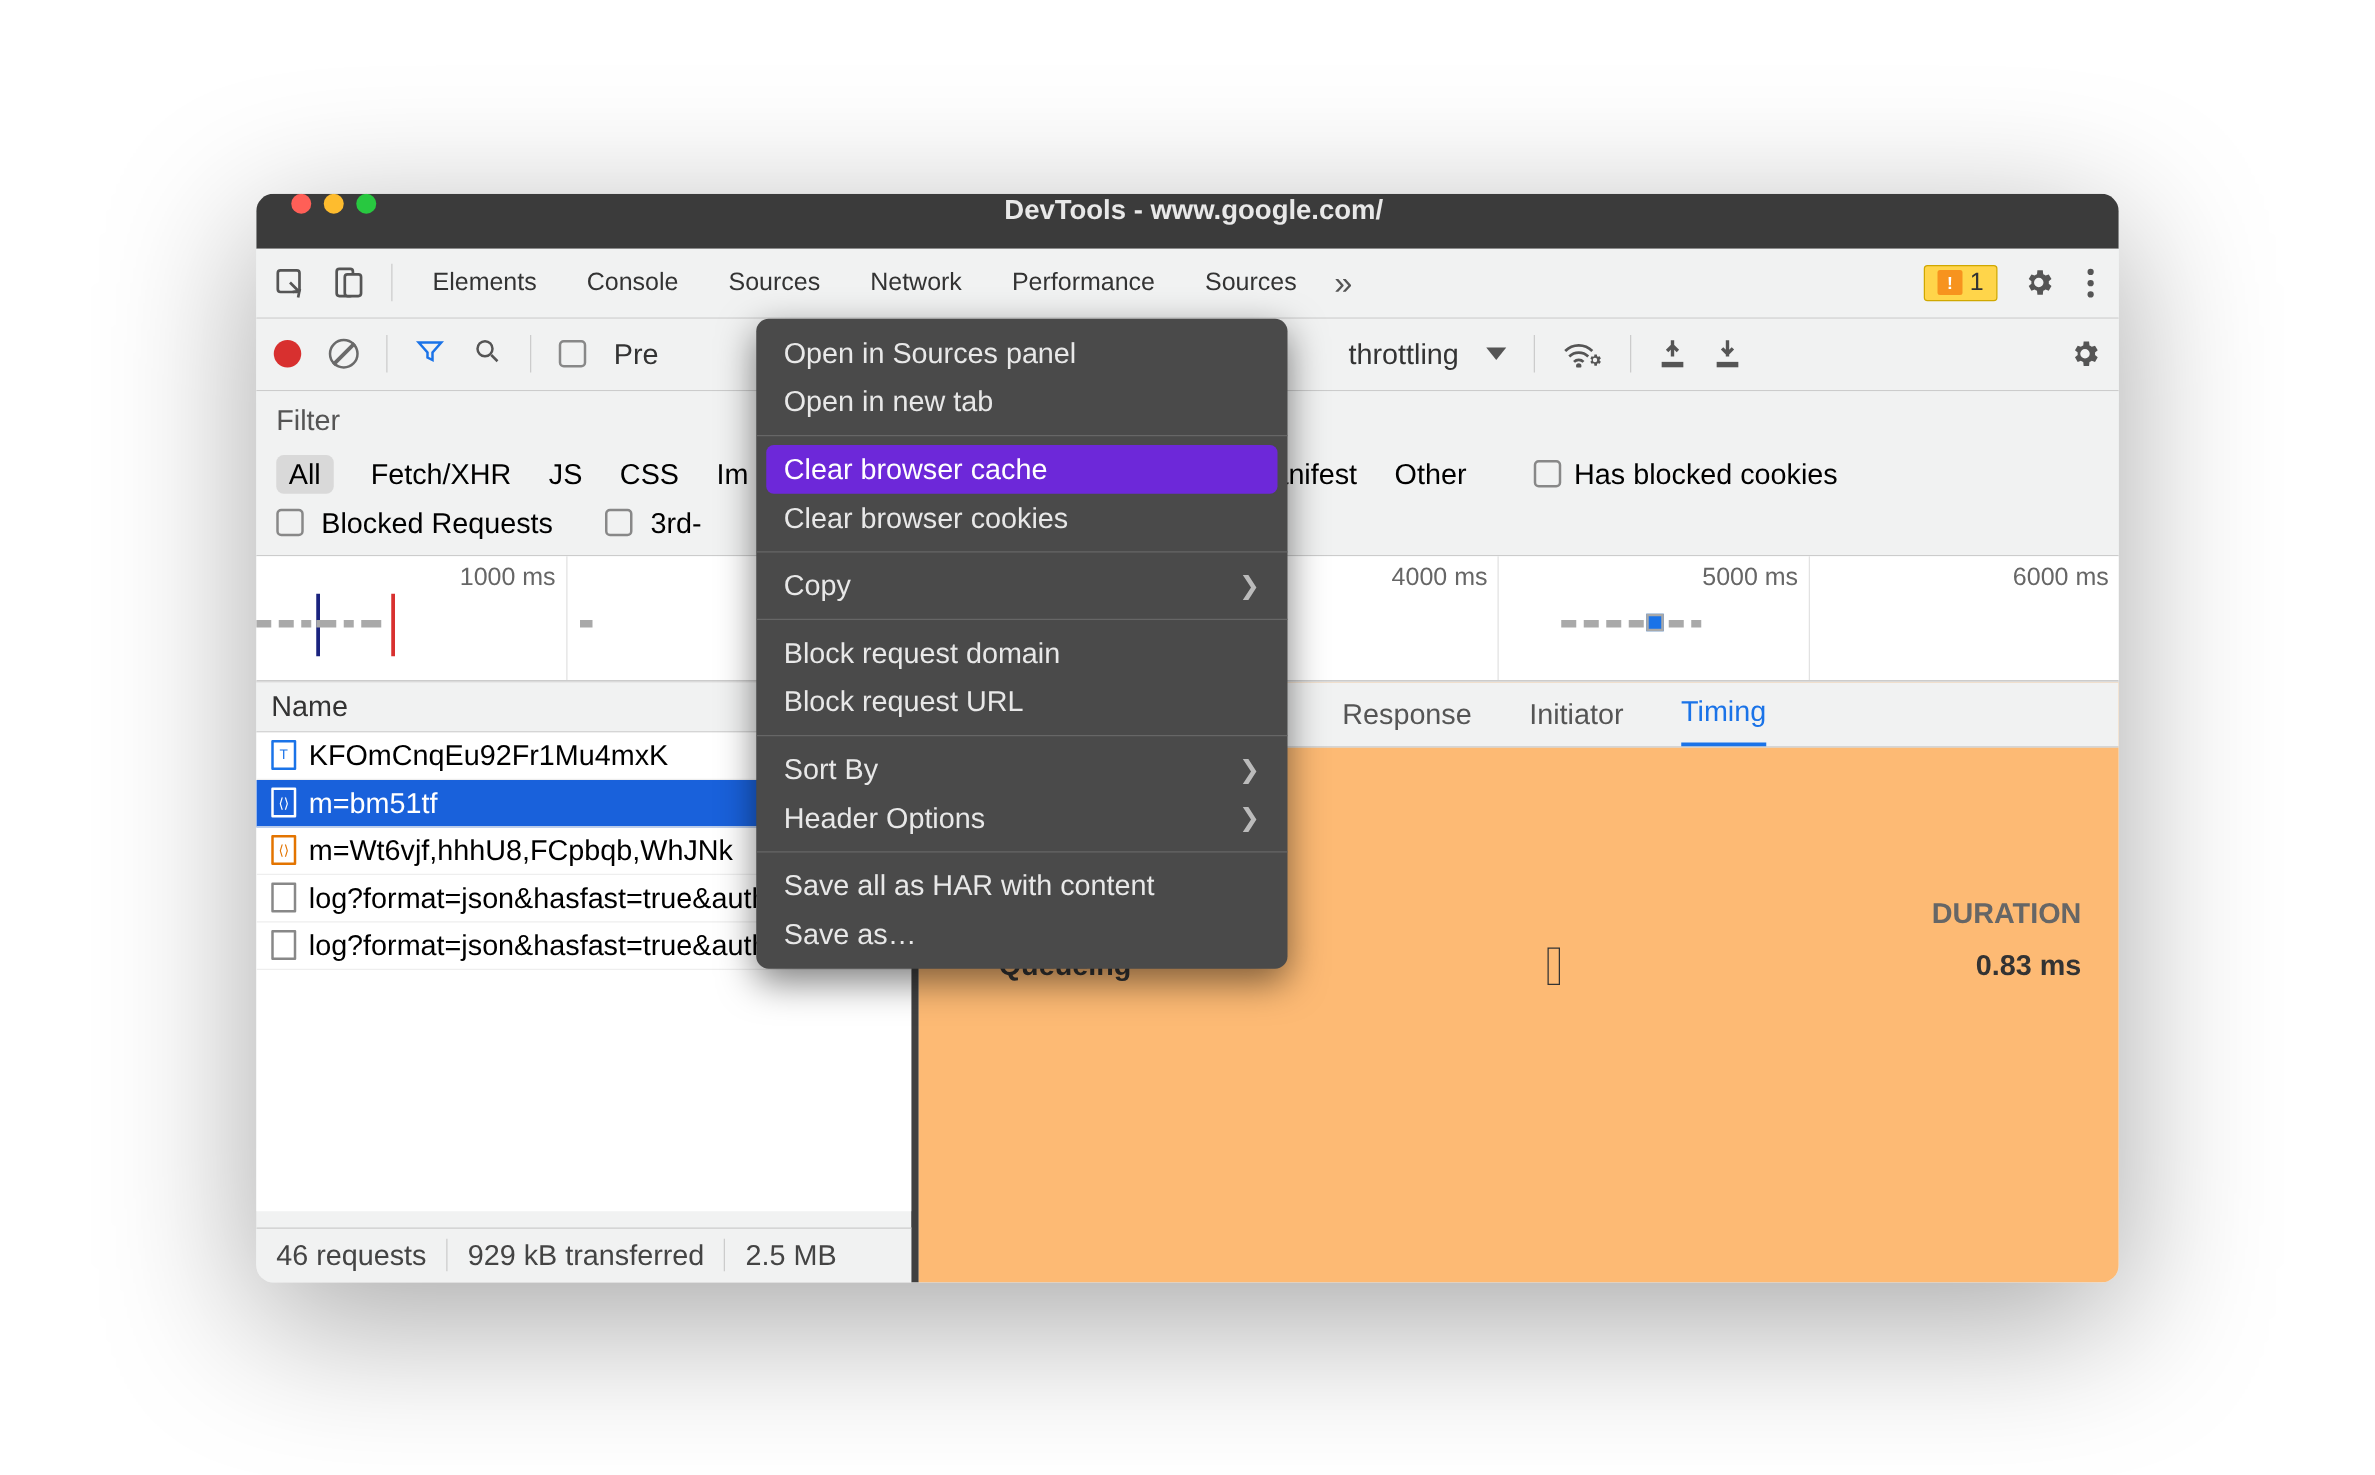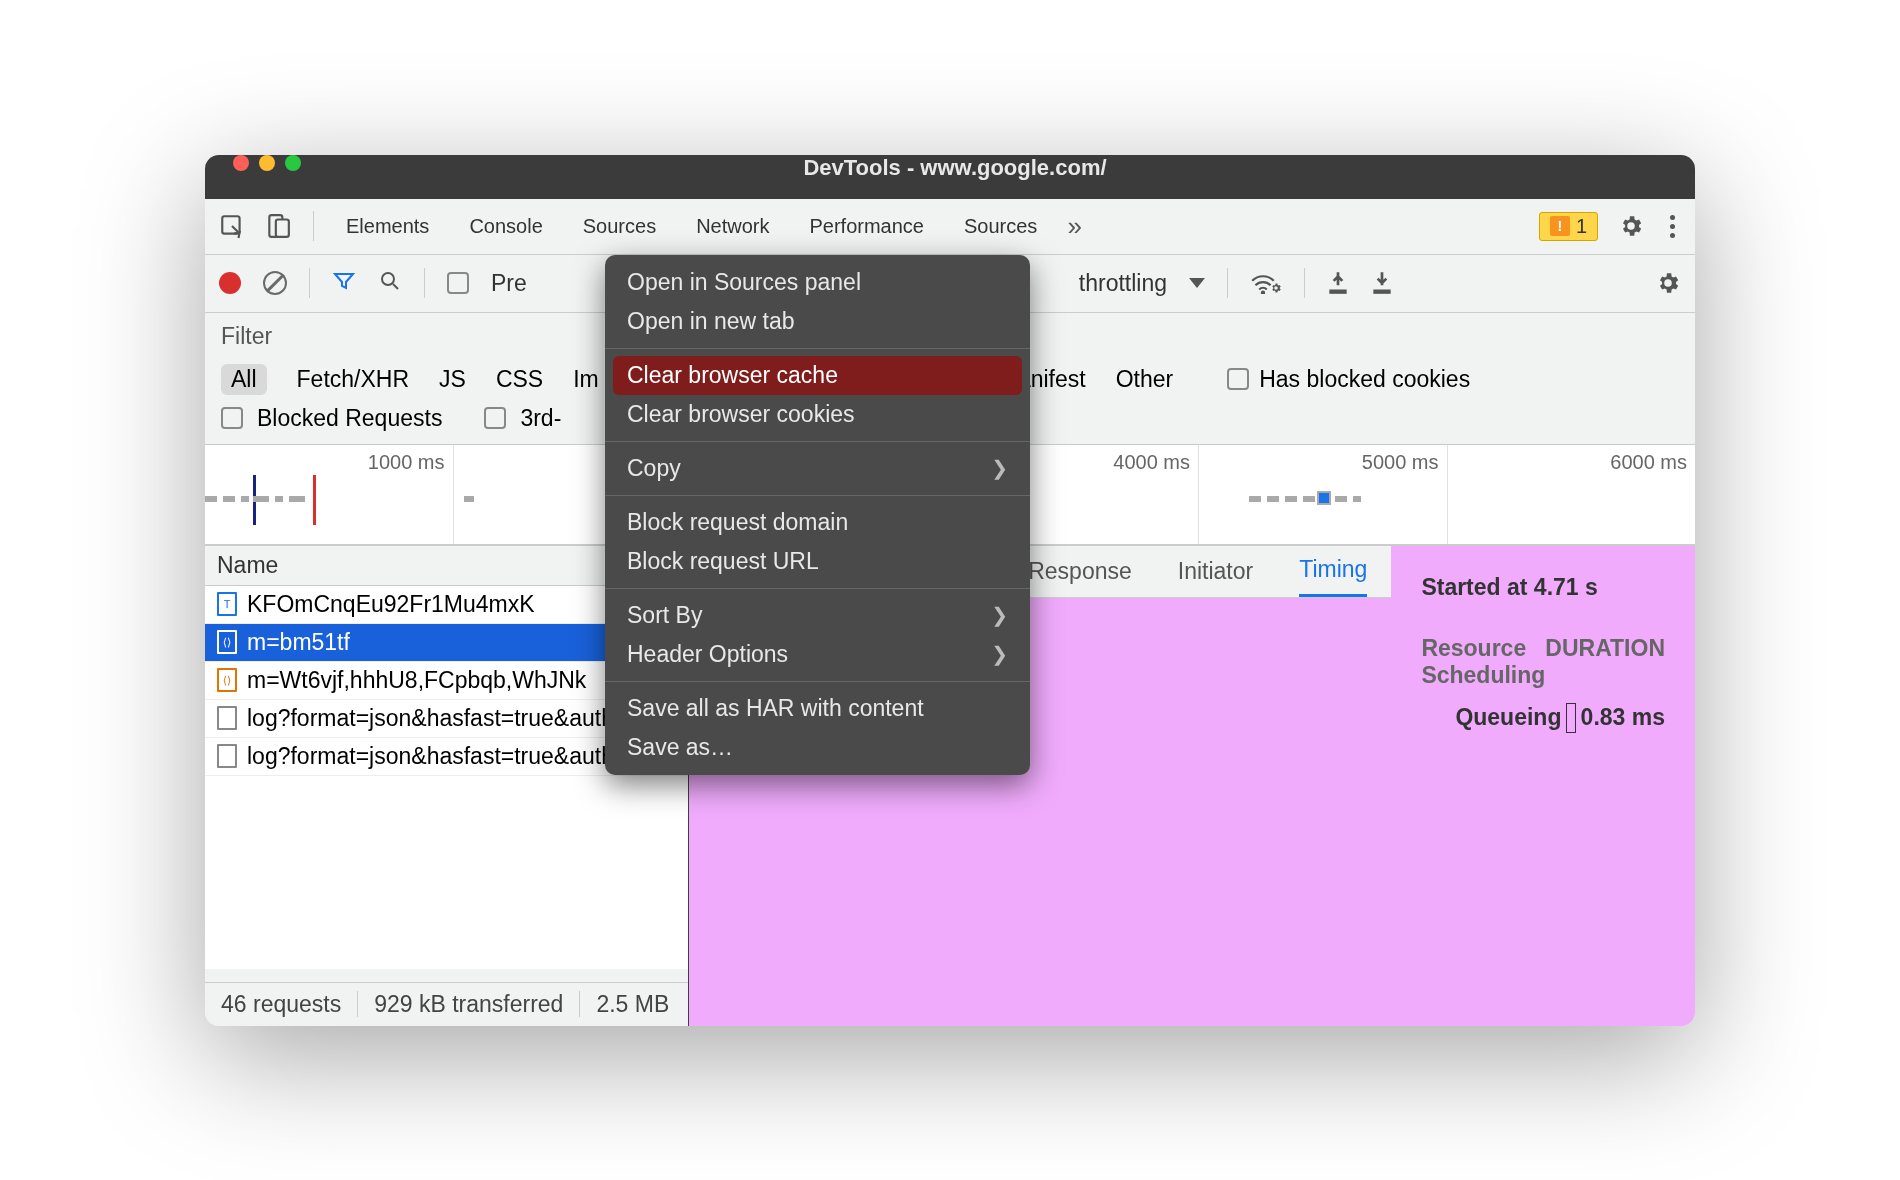--- a/index.html
+++ b/index.html
@@ -54,50 +54,50 @@
 
 .overview{height:100px;background:#fff;border-bottom:1px solid #ccc;position:relative;display:flex;}
 .ov-cell{flex:1;border-right:1px solid #e2e2e2;position:relative;}
 .ov-time{position:absolute;top:6px;right:8px;font-size:20px;color:#666;}
 .ov-track{position:absolute;left:0;right:0;top:50px;height:8px;display:flex;align-items:center;}
 .dash{height:6px;background:#a9a9a9;margin-right:6px;}
 .bar-v{width:3px;height:50px;position:absolute;top:30px;}
 .blob{width:14px;height:14px;background:#1a73e8;border:2px solid #a9a9a9;position:absolute;top:46px;}
 
 .mainrow{flex:1;display:flex;min-height:0;border-top:1px solid #ccc;}
-.leftpane{width:530px;display:flex;flex-direction:column;border-right:1px solid #404040;}
+.leftpane{width:530px;display:flex;flex-direction:column;border-right:6px solid #404040;}
 .reqhdr{background:#f1f2f2;border-bottom:1px solid #ccc;padding:6px 12px;font-size:23px;color:#333;}
 .reqlist{flex:1;overflow:hidden;background:#fff;}
 .reqrow{display:flex;align-items:center;gap:10px;padding:5px 12px;font-size:23px;border-bottom:1px solid #eee;white-space:nowrap;overflow:hidden;}
 .reqrow.sel{background:#1961db;color:#fff;}
 .fi{width:20px;height:24px;border:2px solid;display:inline-flex;align-items:center;justify-content:center;font-size:11px;flex:none;border-radius:1px;}
 .fi.blue{border-color:#1a73e8;color:#1a73e8;}
 .fi.blue.light{color:#fff;border-color:#fff;}
 .fi.orange{border-color:#e37400;color:#e37400;}
 .fi.gray{border-color:#888;color:#888;}
 .statusbar{height:44px;background:#f1f2f2;border-top:1px solid #ccc;display:flex;align-items:center;font-size:23px;color:#444;margin-top:13px;}
 .statusbar span{padding:0 16px;}
 .statusbar .sep{width:1px;height:26px;background:#ccc;padding:0;}
 
-.rightpane{flex:1;display:flex;background:#f0abfc;}
+.rightpane{flex:1;display:flex;flex-direction:column;background:#fdba74;gap:30px;}
 .rtabs{height:52px;background:#f1f2f2;border-bottom:1px solid #ccc;display:flex;align-items:center;gap:46px;padding:0 24px;font-size:23px;position:relative;}
 .rtab{color:#555;cursor:pointer;height:100%;display:flex;align-items:center;}
 .rtab.active{color:#1a73e8;border-bottom:3px solid #1a73e8;}
 .rbody{flex:1;padding:28px 30px;font-size:23px;color:#333;font-weight:bold;}
 .rbody .sched{margin-top:34px;display:flex;justify-content:space-between;color:#666;}
 .rbody .qrow{display:flex;align-items:center;justify-content:space-between;margin-top:14px;padding-left:34px;}
 .qbox{width:10px;height:30px;border:1.5px solid #333;}
 
 .ctxmenu{
   position:absolute; left:400px; top:100px; width:425px;
   background:#4a4a4a; border-radius:10px; box-shadow:0 10px 30px rgba(0,0,0,0.5);
   padding:8px 0; z-index:100;
 }
 .ctx-item{padding:6px 22px;font-size:23px;color:#e8e8e8;display:flex;align-items:center;justify-content:space-between;cursor:pointer;}
-.ctx-item.hover{background:#7f1d1d;color:#fff;border-radius:6px;margin:0 8px;padding:6px 14px;}
+.ctx-item.hover{background:#6d28d9;color:#fff;border-radius:6px;margin:0 8px;padding:6px 14px;}
 .ctx-div{height:1px;background:#666;margin:7px 0;}
 .ctx-chev{font-size:20px;color:#bbb;}
 </style>
 </head>
 <body>
 
 <div class="outer-wrap">
 <div class="window">
 
   <div class="titlebar">

